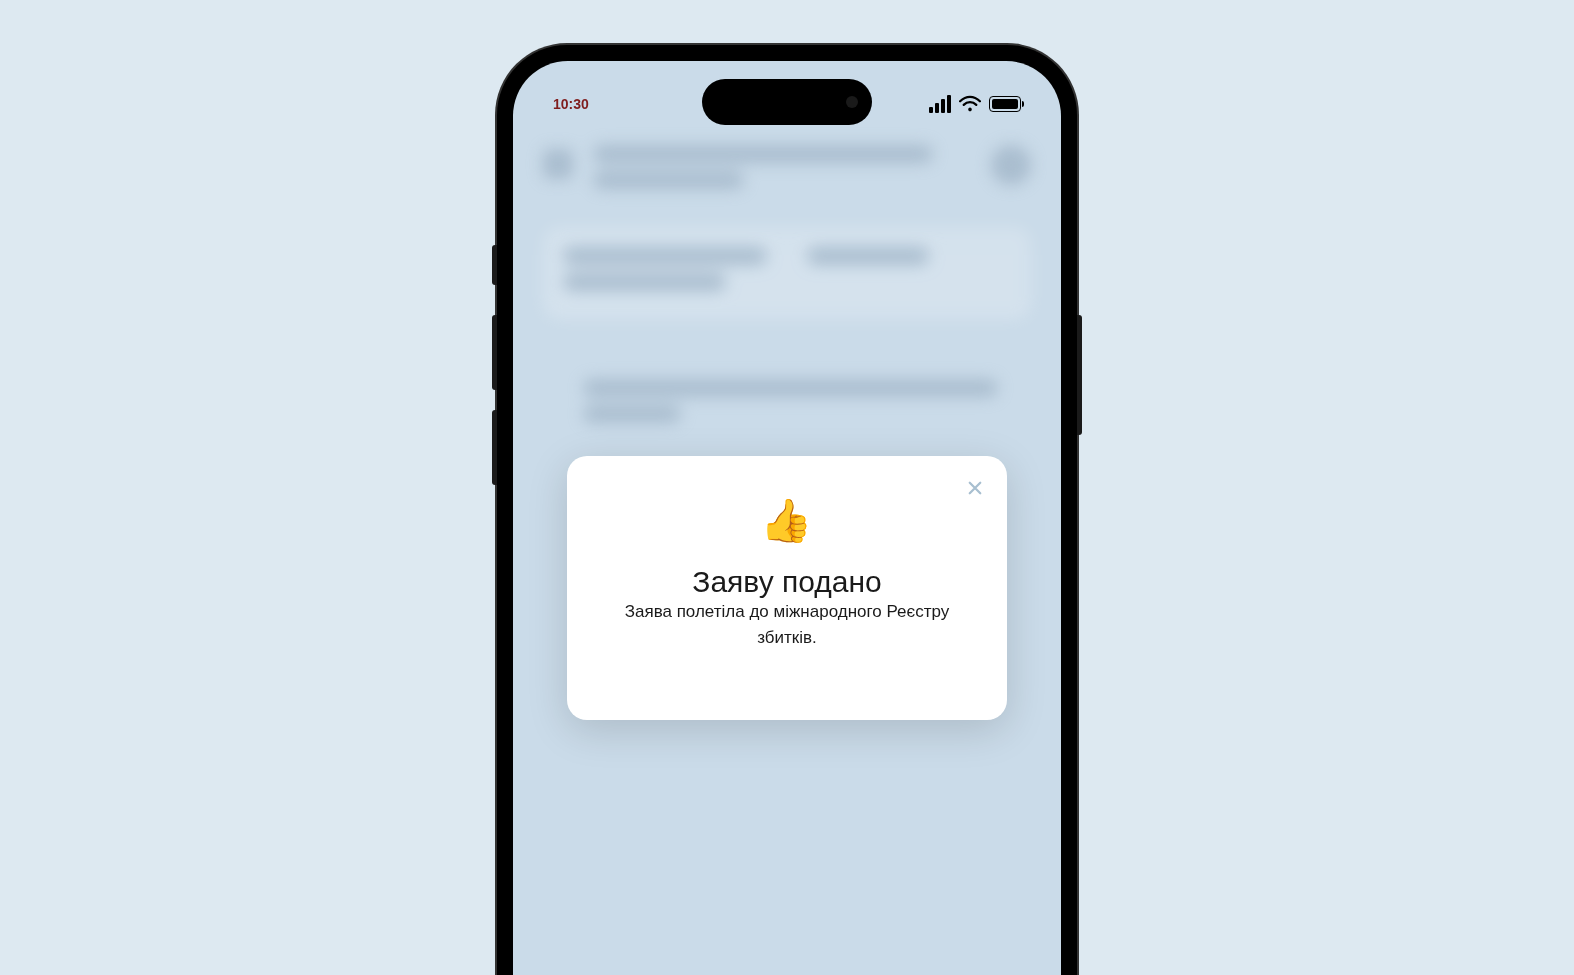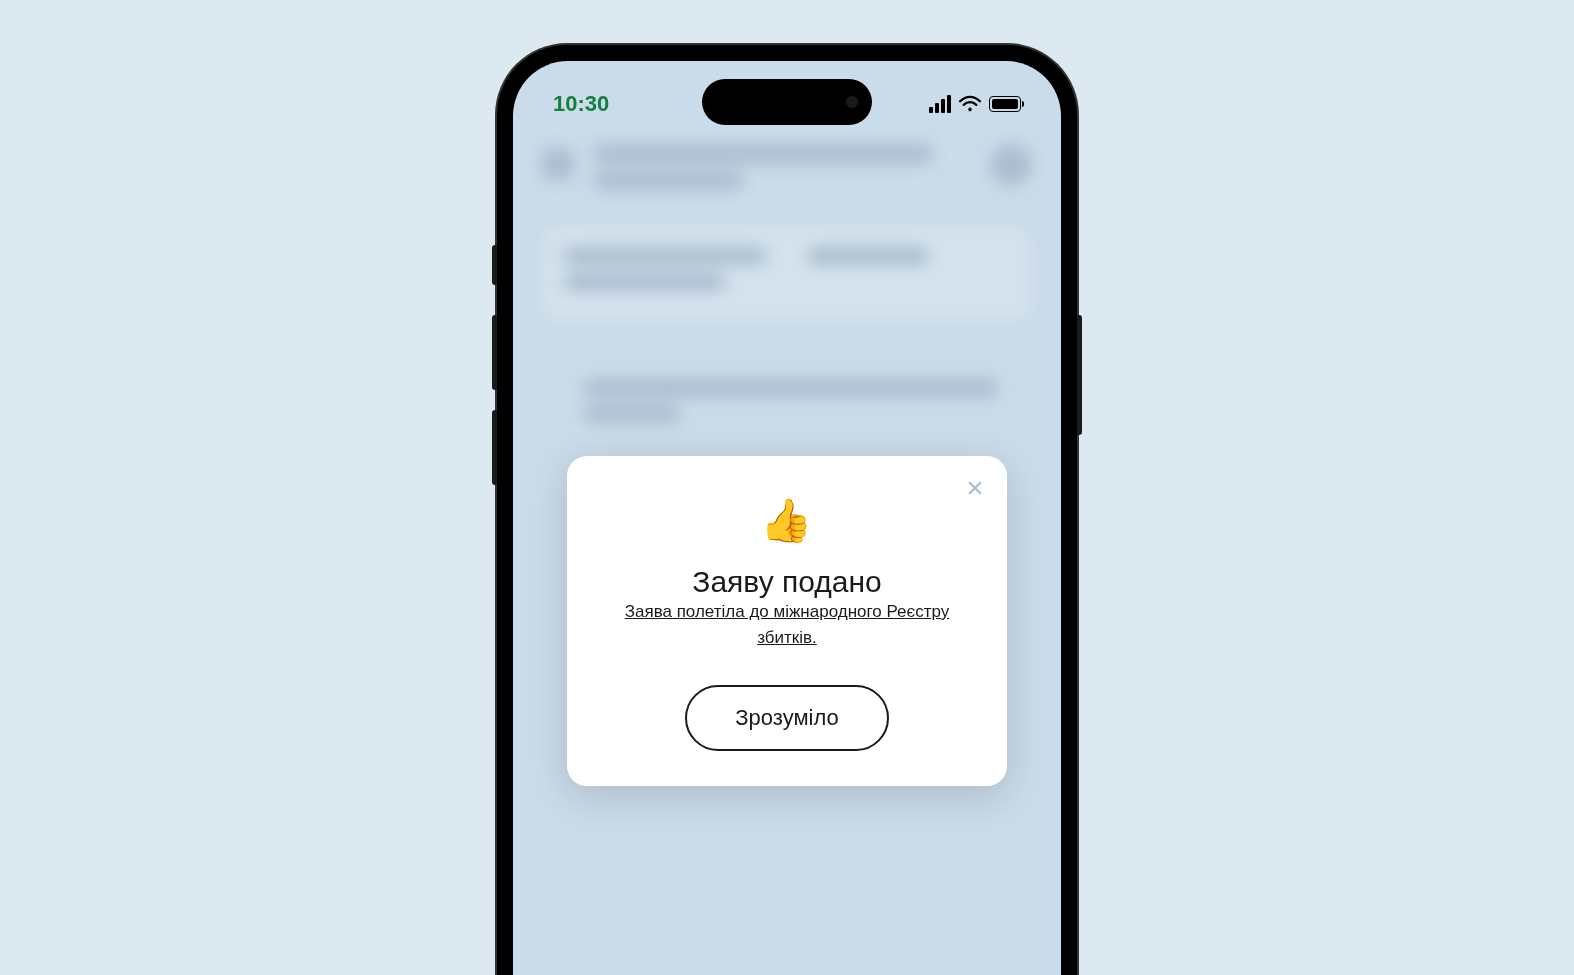--- a/index.html
+++ b/index.html
@@ -65,23 +65,23 @@
     
     .status-bar {
       display: flex;
       justify-content: space-between;
       align-items: center;
       padding: 22px 40px 0;
       height: 64px;
     }
     
     .status-time {
-      font-size: 22px;
+      font-size: 14px;
       font-weight: 600;
-      color: #15803d;
+      color: #7f1d1d;
     }
     
     .status-icons {
       display: flex;
       align-items: center;
       gap: 8px;
     }
     
     .signal-icon {
       display: flex;
@@ -253,21 +253,20 @@
     }
     
     .modal-message {
       text-align: center;
       font-size: 17px;
       font-weight: 500;
       color: #1a1a1a;
       line-height: 1.5;
       margin-bottom: 35px;
       padding: 0 20px;
-      text-decoration: underline;
     }
     
     .modal-button {
       display: block;
       margin: 0 auto;
       padding: 18px 48px;
       background: transparent;
       border: 2px solid #1a1a1a;
       border-radius: 40px;
       font-size: 22px;
@@ -342,16 +341,15 @@
 
     <div class="modal">
       <div class="modal-close">
         <svg viewBox="0 0 24 24" fill="none">
           <path d="M5 5 L19 19 M19 5 L5 19" stroke="#a8bfd0" stroke-width="3" stroke-linecap="round"></path>
         </svg>
       </div>
       <div class="modal-icon">👍</div>
       <h2 class="modal-title">Заяву подано</h2>
       <p class="modal-message">Заява полетіла до міжнародного Реєстру збитків.</p>
-      <button class="modal-button">Зрозуміло</button>
     </div>
   </div>
 </div>
 
 </body></html>

